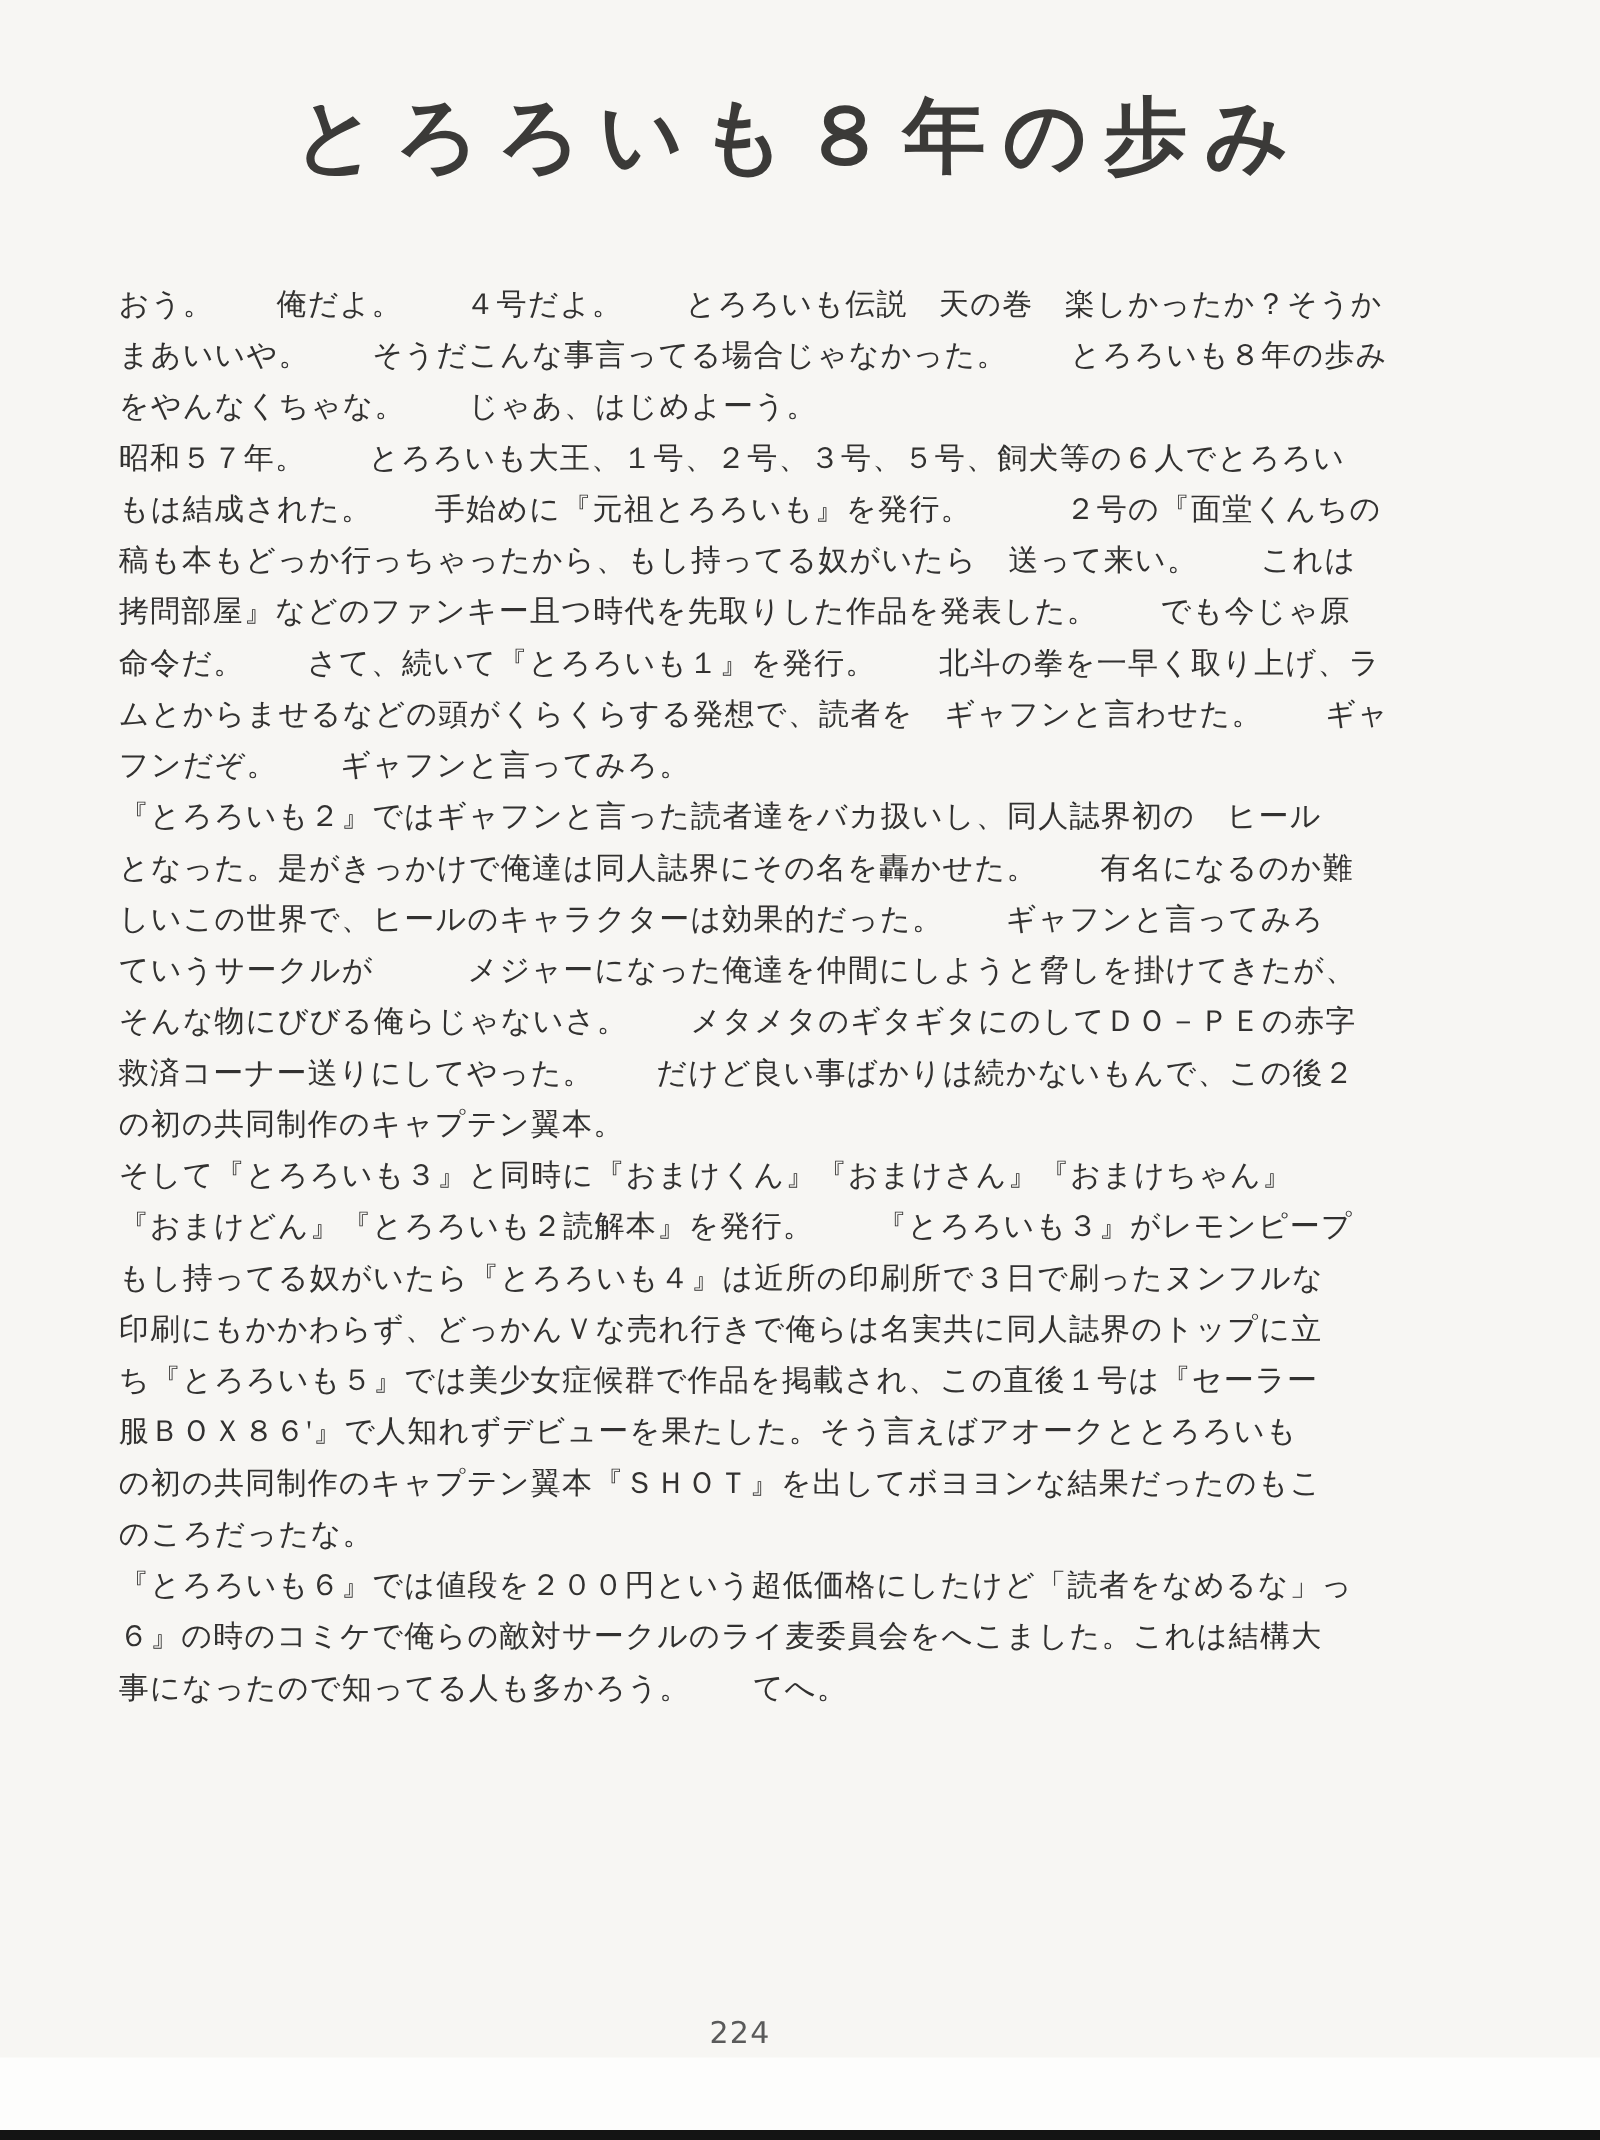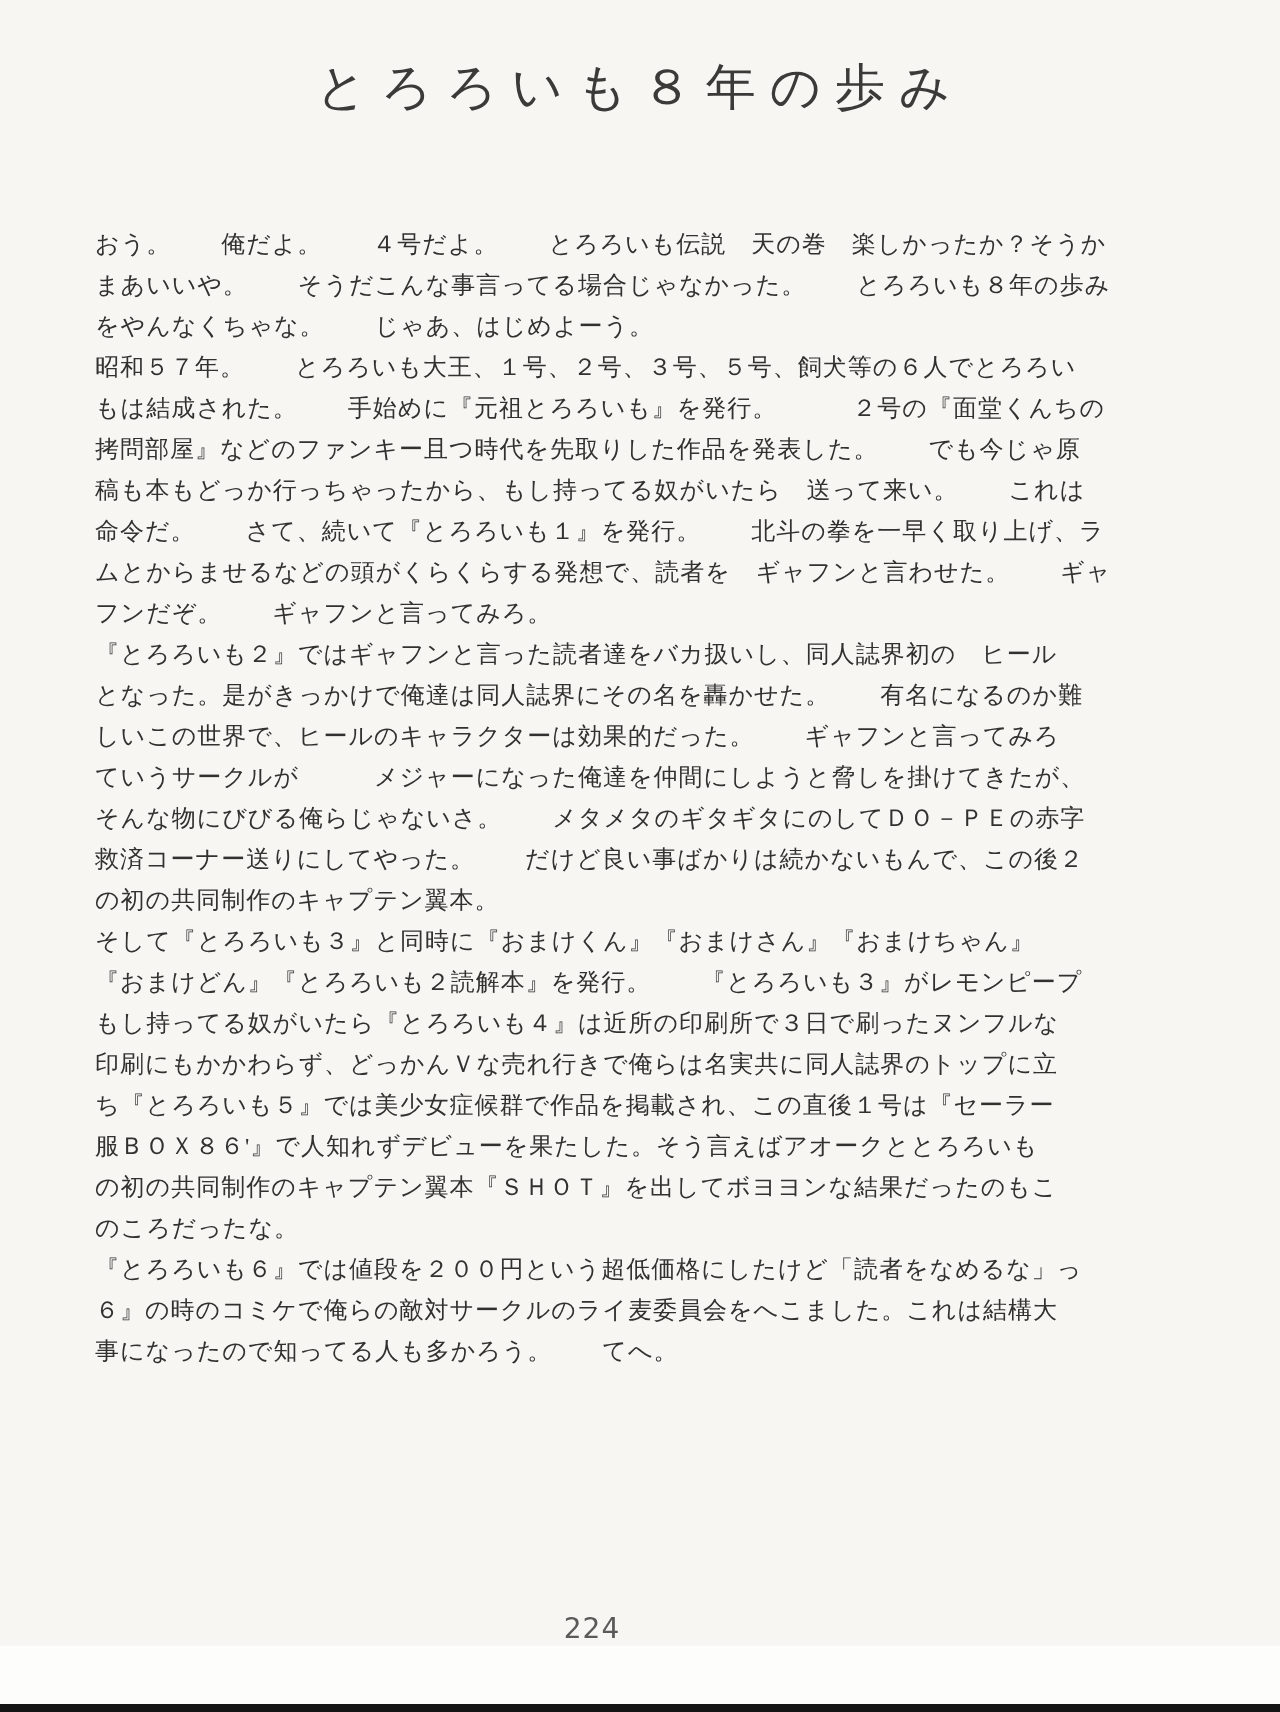--- a/index.html
+++ b/index.html
@@ -16,22 +16,22 @@
     background: #f7f6f3;
     overflow: hidden;
     color: #2e2d2b;
   }
   .title {
     position: absolute;
     top: 20px;
     left: 0;
     width: 100%;
     text-align: center;
-    font-size: 50px;
-    font-weight: 400;
+    font-size: 66px;
+    font-weight: 700;
     letter-spacing: 14px;
     color: #3b3a38;
     white-space: pre;
   }
   .body-text {
     position: absolute;
     top: 224px;
     left: 95px;
     width: 1018px;
     font-size: 24px;
@@ -44,21 +44,21 @@
     overflow: visible;
     letter-spacing: 1px;
   }
   .page-number {
     position: absolute;
     top: 1612px;
     left: 0;
     width: 1184px;
     text-align: center;
     font-family: "DejaVu Sans", "Liberation Sans", sans-serif;
-    font-size: 28px;
+    font-size: 24px;
     color: #5a5a5a;
     letter-spacing: 1px;
   }
   .bottom-light-band {
     position: absolute;
     left: 0;
     bottom: 8px;
     width: 100%;
     height: 58px;
     background: #fdfdfc;
@@ -77,22 +77,22 @@
 
 <div class="scan-page">
   <h1 class="title">とろろいも８年の歩み</h1>
 
   <div class="body-text">
       <div class="line">おう。　　俺だよ。　　４号だよ。　　とろろいも伝説　天の巻　楽しかったか？そうか</div>
       <div class="line">まあいいや。　　そうだこんな事言ってる場合じゃなかった。　　とろろいも８年の歩み</div>
       <div class="line">をやんなくちゃな。　　じゃあ、はじめよーう。</div>
       <div class="line">昭和５７年。　　とろろいも大王、１号、２号、３号、５号、飼犬等の６人でとろろい</div>
       <div class="line">もは結成された。　　手始めに『元祖とろろいも』を発行。　　　２号の『面堂くんちの</div>
+      <div class="line">稿も本もどっか行っちゃったから、もし持ってる奴がいたら　送って来い。　　これは</div>
       <div class="line">拷問部屋』などのファンキー且つ時代を先取りした作品を発表した。　　でも今じゃ原</div>
-      <div class="line">稿も本もどっか行っちゃったから、もし持ってる奴がいたら　送って来い。　　これは</div>
       <div class="line">命令だ。　　さて、続いて『とろろいも１』を発行。　　北斗の拳を一早く取り上げ、ラ</div>
       <div class="line">ムとからませるなどの頭がくらくらする発想で、読者を　ギャフンと言わせた。　　ギャ</div>
       <div class="line">フンだぞ。　　ギャフンと言ってみろ。</div>
       <div class="line">『とろろいも２』ではギャフンと言った読者達をバカ扱いし、同人誌界初の　ヒール</div>
       <div class="line">となった。是がきっかけで俺達は同人誌界にその名を轟かせた。　　有名になるのか難</div>
       <div class="line">しいこの世界で、ヒールのキャラクターは効果的だった。　　ギャフンと言ってみろ</div>
       <div class="line">ていうサークルが　　　メジャーになった俺達を仲間にしようと脅しを掛けてきたが、</div>
       <div class="line">そんな物にびびる俺らじゃないさ。　　メタメタのギタギタにのしてＤＯ－ＰＥの赤字</div>
       <div class="line">救済コーナー送りにしてやった。　　だけど良い事ばかりは続かないもんで、この後２</div>
       <div class="line">の初の共同制作のキャプテン翼本。</div>

